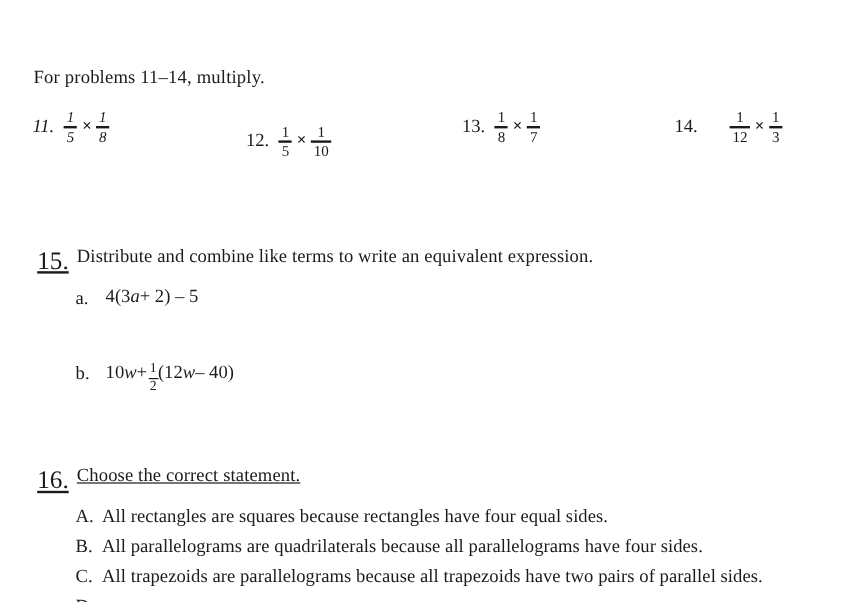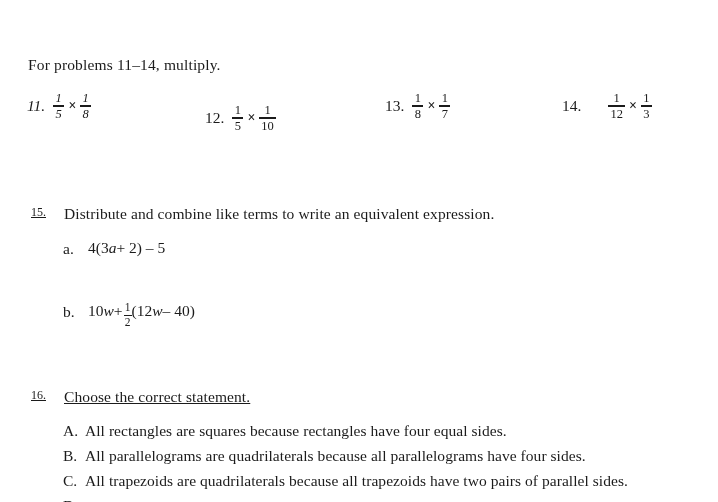--- a/index.html
+++ b/index.html
@@ -24,21 +24,21 @@
 
   
   .abs { position: absolute; white-space: nowrap; }
 
   .instruction {
     font-size: 15.5px;
     letter-spacing: .15px;
   }
 
   .qnum {
-    font-size: 12px;
+    font-size: 21px;
     text-align: center;
     text-decoration: underline;
   }
   .qtext {
     font-size: 15.5px;
     letter-spacing: .1px;
   }
   .opt-letter {
     font-size: 15.5px;
   }
@@ -230,17 +230,17 @@
   <div class="abs qnum" style="left:31px; top:344px;">16.</div>
   <div class="abs qtext" style="left:64px; top:344px;text-decoration:underline;">Choose the correct statement.</div>
 
   <div class="abs opt-letter" style="left:63px; top:378px;">A.</div>
   <div class="abs opt-text" style="left:85px; top:378px;">All rectangles are squares because rectangles have four equal sides.</div>
 
   <div class="abs opt-letter" style="left:63px; top:403px;">B.</div>
   <div class="abs opt-text" style="left:85px; top:403px;">All parallelograms are quadrilaterals because all parallelograms have four sides.</div>
 
   <div class="abs opt-letter" style="left:63px; top:428px;">C.</div>
-  <div class="abs opt-text" style="left:85px; top:428px;">All trapezoids are quadrilaterals because all trapezoids have two pairs of parallel sides.</div>
+  <div class="abs opt-text" style="left:85px; top:428px;">All trapezoids are parallelograms because all trapezoids have two pairs of parallel sides.</div>
 
   <div class="abs opt-letter" style="left:63px; top:453px;">D.</div>
 
 </div>
 
 </body></html>

